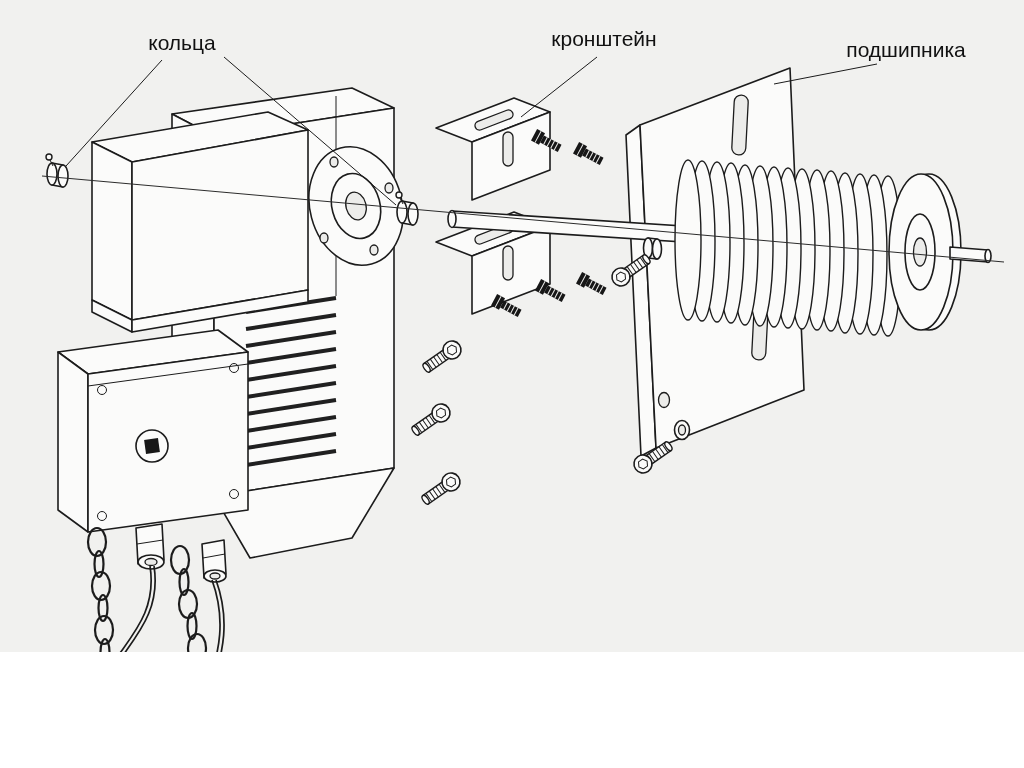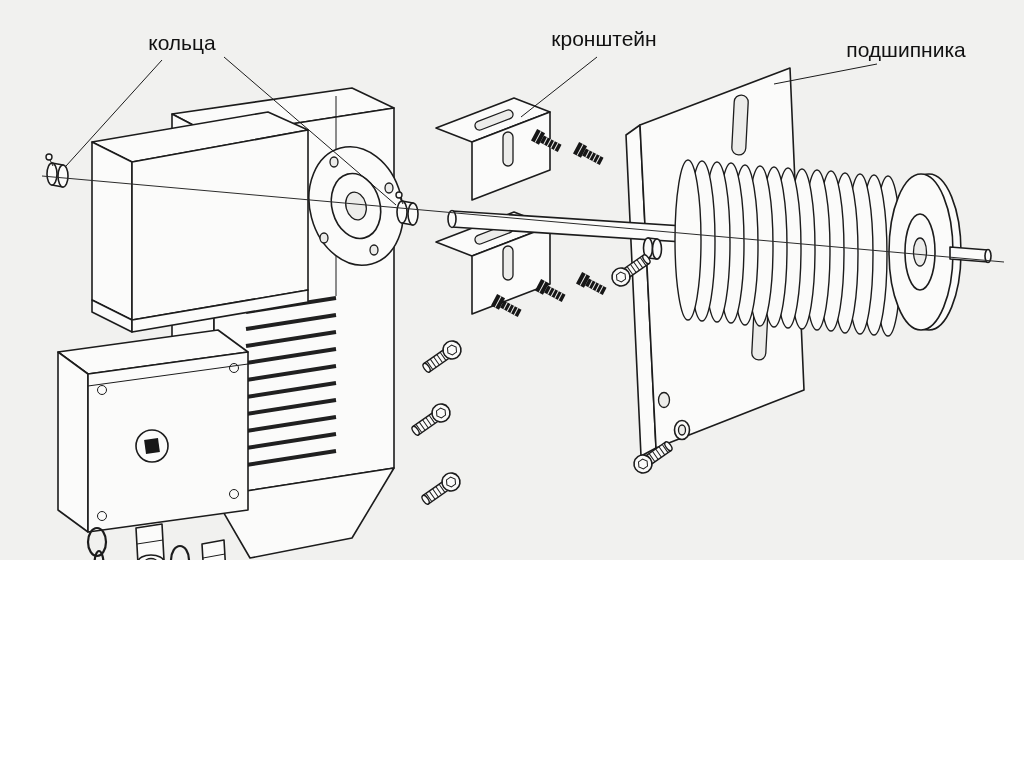--- a/index.html
+++ b/index.html
@@ -1,16 +1,16 @@
 <!DOCTYPE html>
 <html><head>
 <meta charset="utf-8">
 <style>
   html,body{margin:0;padding:0;}
-  .stage{position:relative;width:1024px;height:560px;background:#f1f1ef;overflow:hidden;}
+  .stage{position:relative;width:1024px;height:652px;background:#f1f1ef;overflow:hidden;}
   svg{position:absolute;left:0;top:0;}
   .fw{fill:#fbfbfa;stroke:#1c1c1c;stroke-width:1.6;stroke-linejoin:round;}
   .fw2{fill:#fbfbfa;stroke:#1c1c1c;stroke-width:1.4;stroke-linejoin:round;}
   .thin{fill:none;stroke:#1c1c1c;stroke-width:1;}
   .hole{fill:#ecECEA;fill:#ececea;stroke:#1c1c1c;stroke-width:1.3;}
   .dark{fill:#171717;stroke:none;}
   .facet{stroke:#f1f1ef;stroke-width:1;fill:none;}
   .louver{stroke:#202020;stroke-width:4;fill:none;}
   .wire{fill:none;stroke:#1c1c1c;stroke-width:1.7;}
   .chain{fill:none;stroke:#1c1c1c;stroke-width:2.2;}

